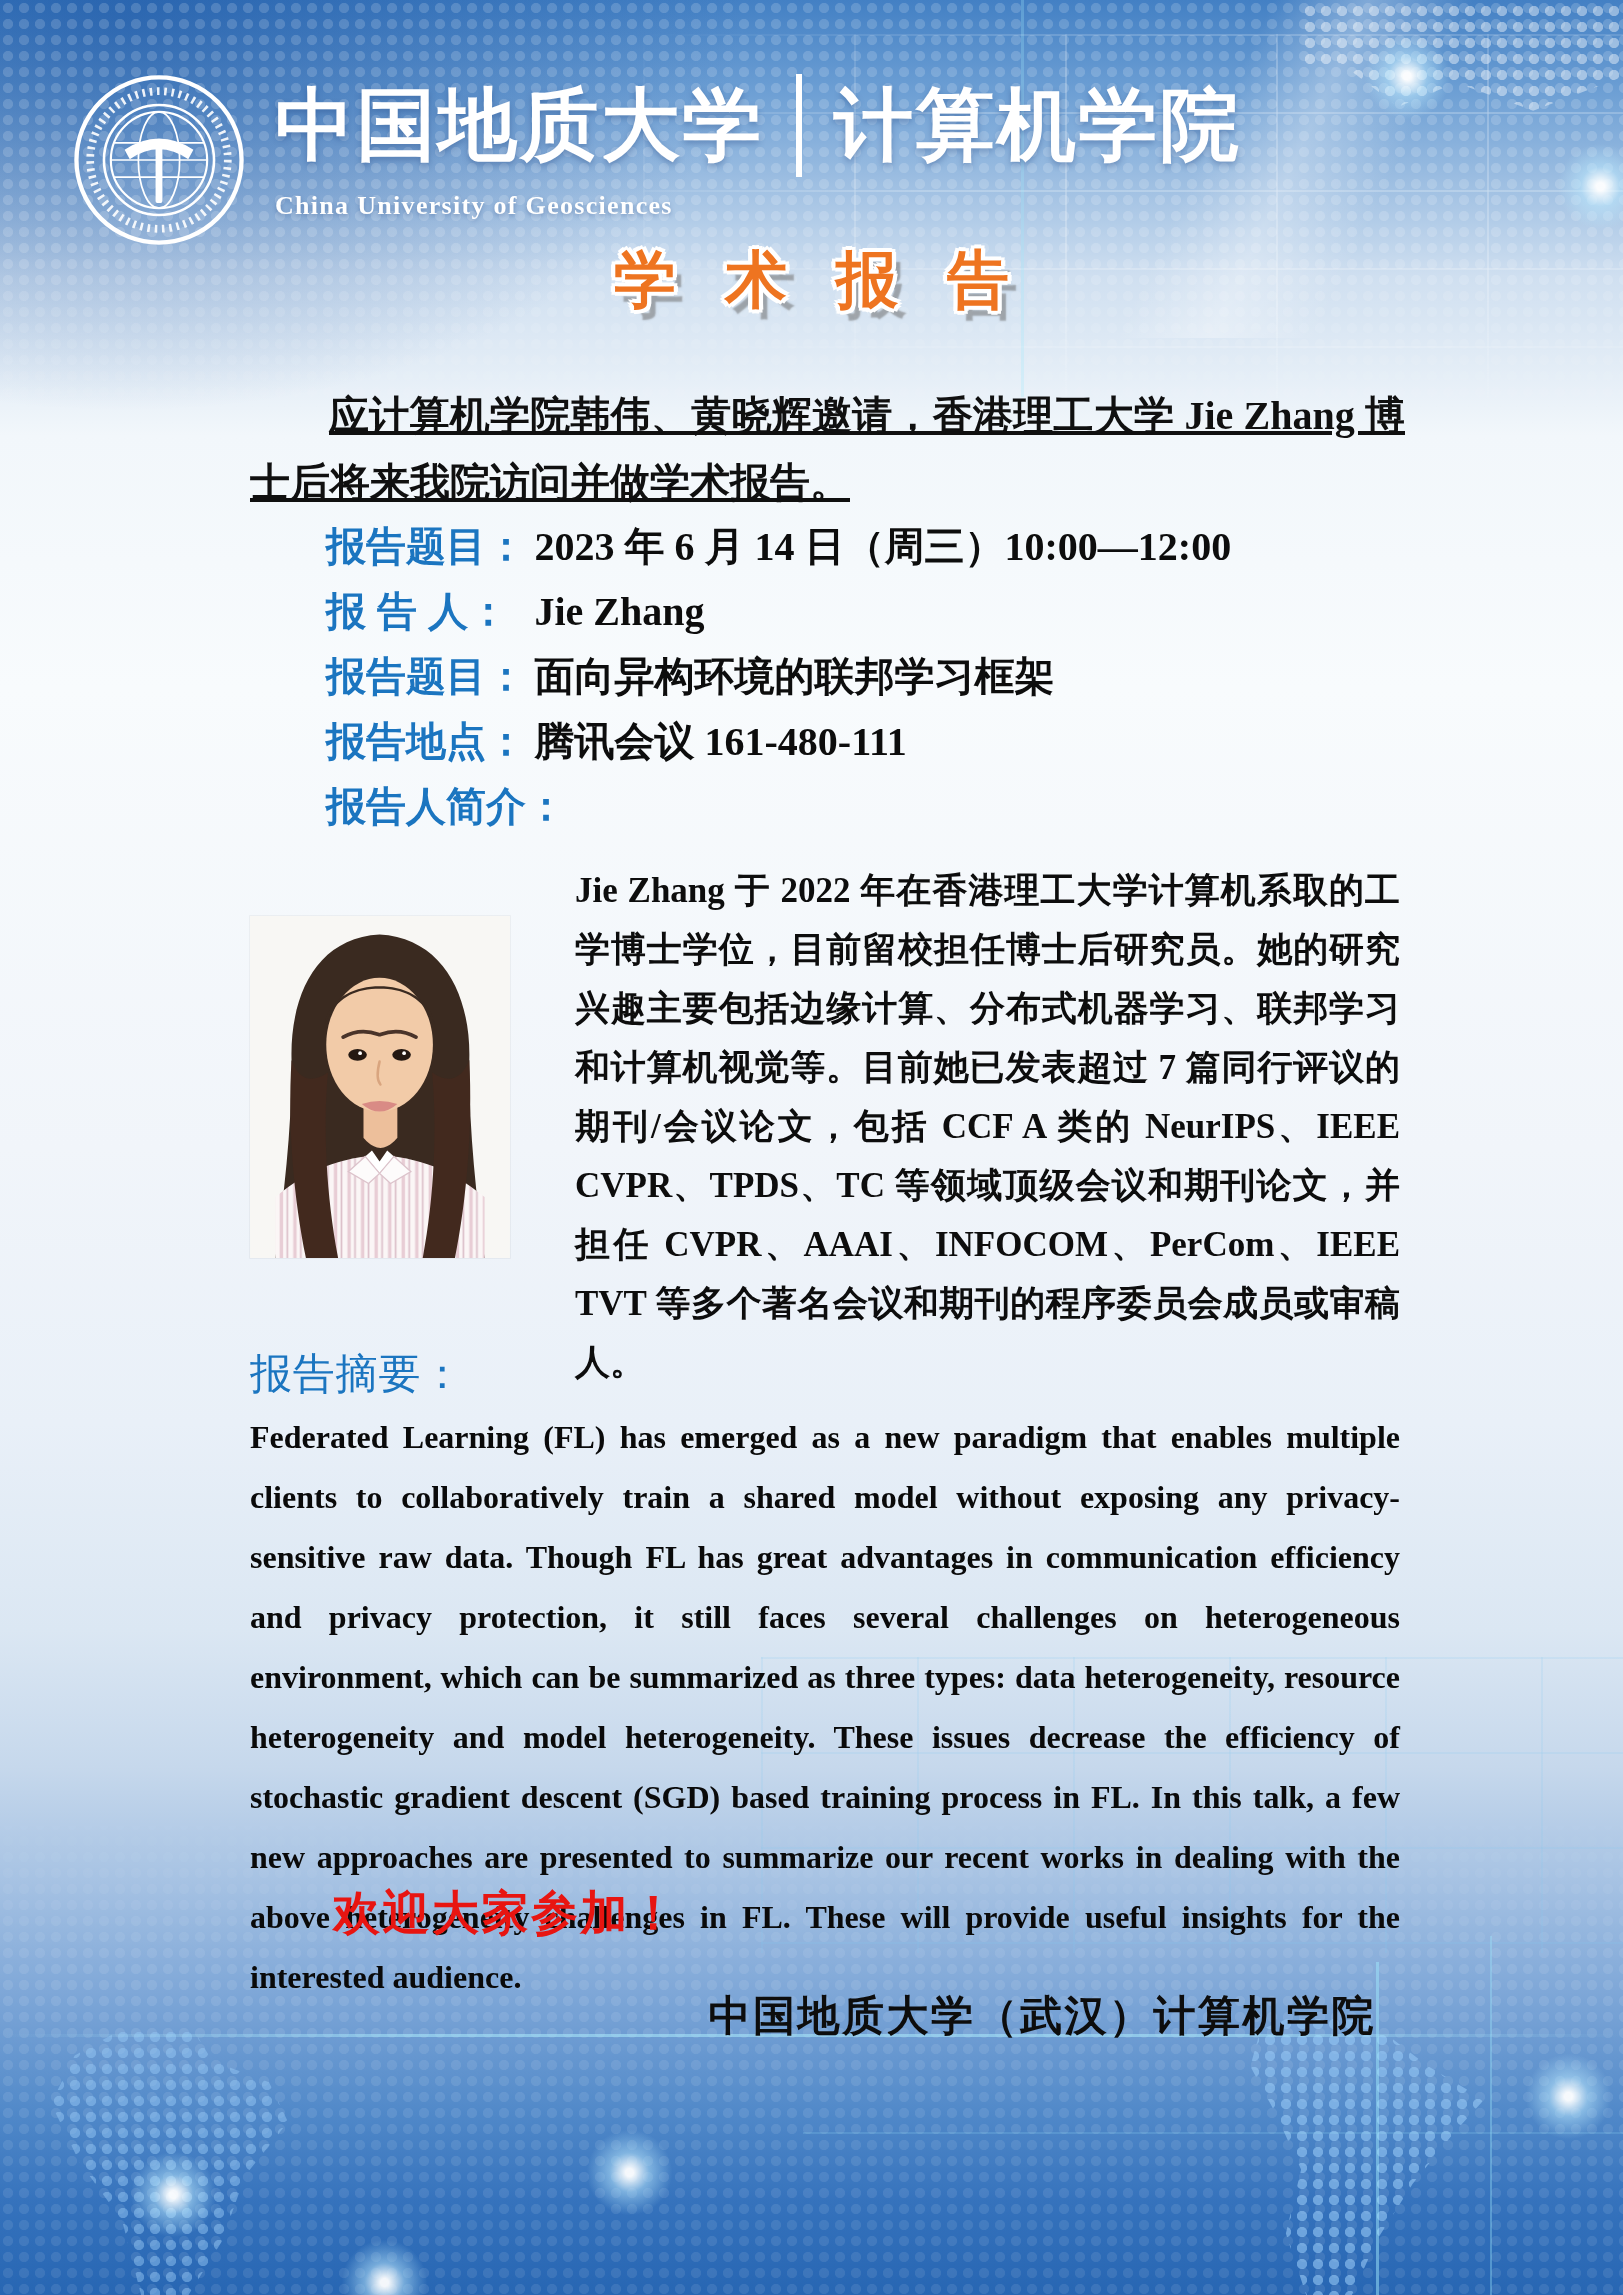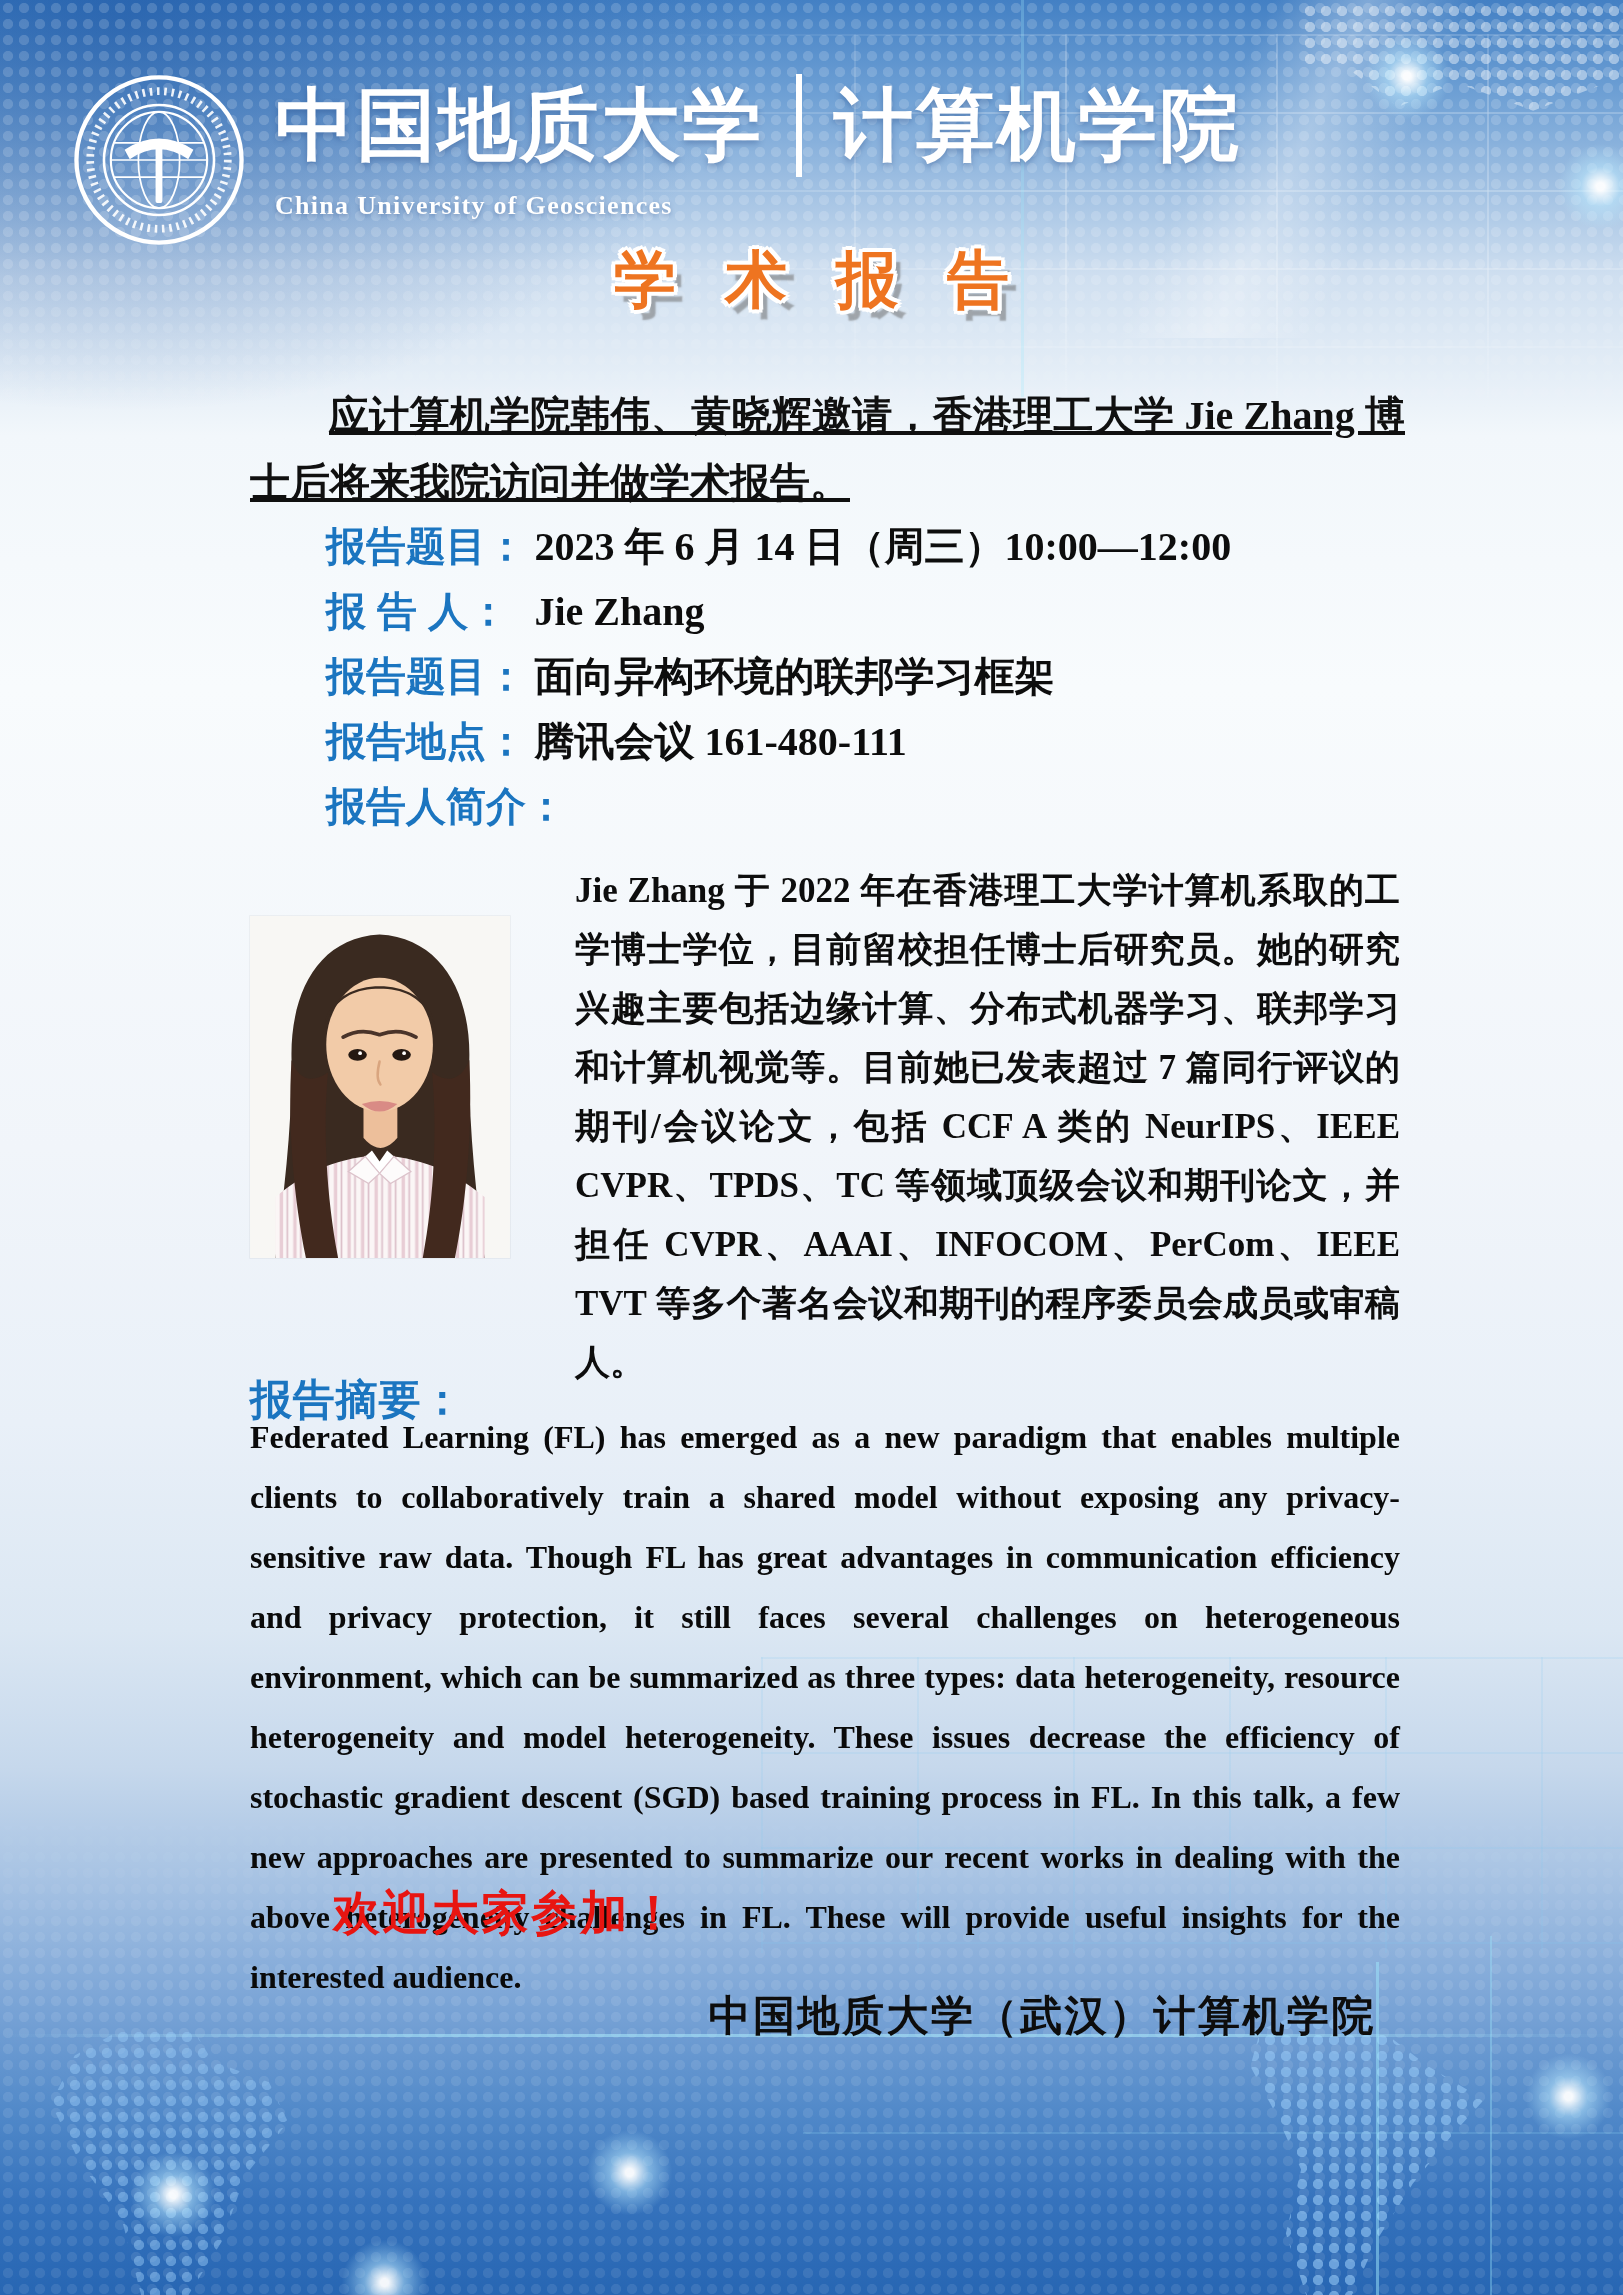--- a/index.html
+++ b/index.html
@@ -75,21 +75,21 @@
   .mixed{font-family:"Liberation Serif","DejaVu Sans",sans-serif;}
   .intro{left:250px;top:382px;width:1155px;font-size:40px;font-weight:700;line-height:67px;
     color:#101010;text-indent:79px;text-align:justify;text-decoration:underline;}
   .details{left:326px;top:514px;}
   .drow{display:flex;align-items:center;height:65px;}
   .dlbl{color:#1b75c0;font-size:40px;font-weight:700;min-width:200px;white-space:nowrap;flex:none;}
   .dval{color:#0d0d0d;font-size:40px;font-weight:700;white-space:nowrap;margin-left:8.5px;}
   .photo{left:250px;top:916px;width:260px;height:342px;box-shadow:0 0 0 0.8px rgba(0,0,0,.05);}
   .bio{left:575px;top:861px;width:825px;font-size:35px;font-weight:700;line-height:59px;
     text-align:justify;color:#0d0d0d;}
-  .abs-h{left:250px;top:1346px;font-size:42px;font-weight:700;color:#1b75c0;letter-spacing:0.8px;margin-top:26px;}
+  .abs-h{left:250px;top:1346px;font-size:42px;font-weight:400;color:#1b75c0;letter-spacing:0.8px;}
   .abs-t{left:250px;top:1407px;width:1150px;font-family:"Liberation Serif","DejaVu Serif",serif;
     font-weight:700;font-size:32px;line-height:60px;text-align:justify;color:#0a0a0a;}
   .welcome{left:333px;top:1882px;font-size:47px;color:#e81511;font-weight:700;letter-spacing:2.5px;}
   .footer{right:247px;top:1948px;font-size:42px;font-weight:700;color:#0d0d0d;
     letter-spacing:2.5px;white-space:nowrap;margin-top:40px;}
 </style>
 </head>
 <body>
 
 <div class="poster">

